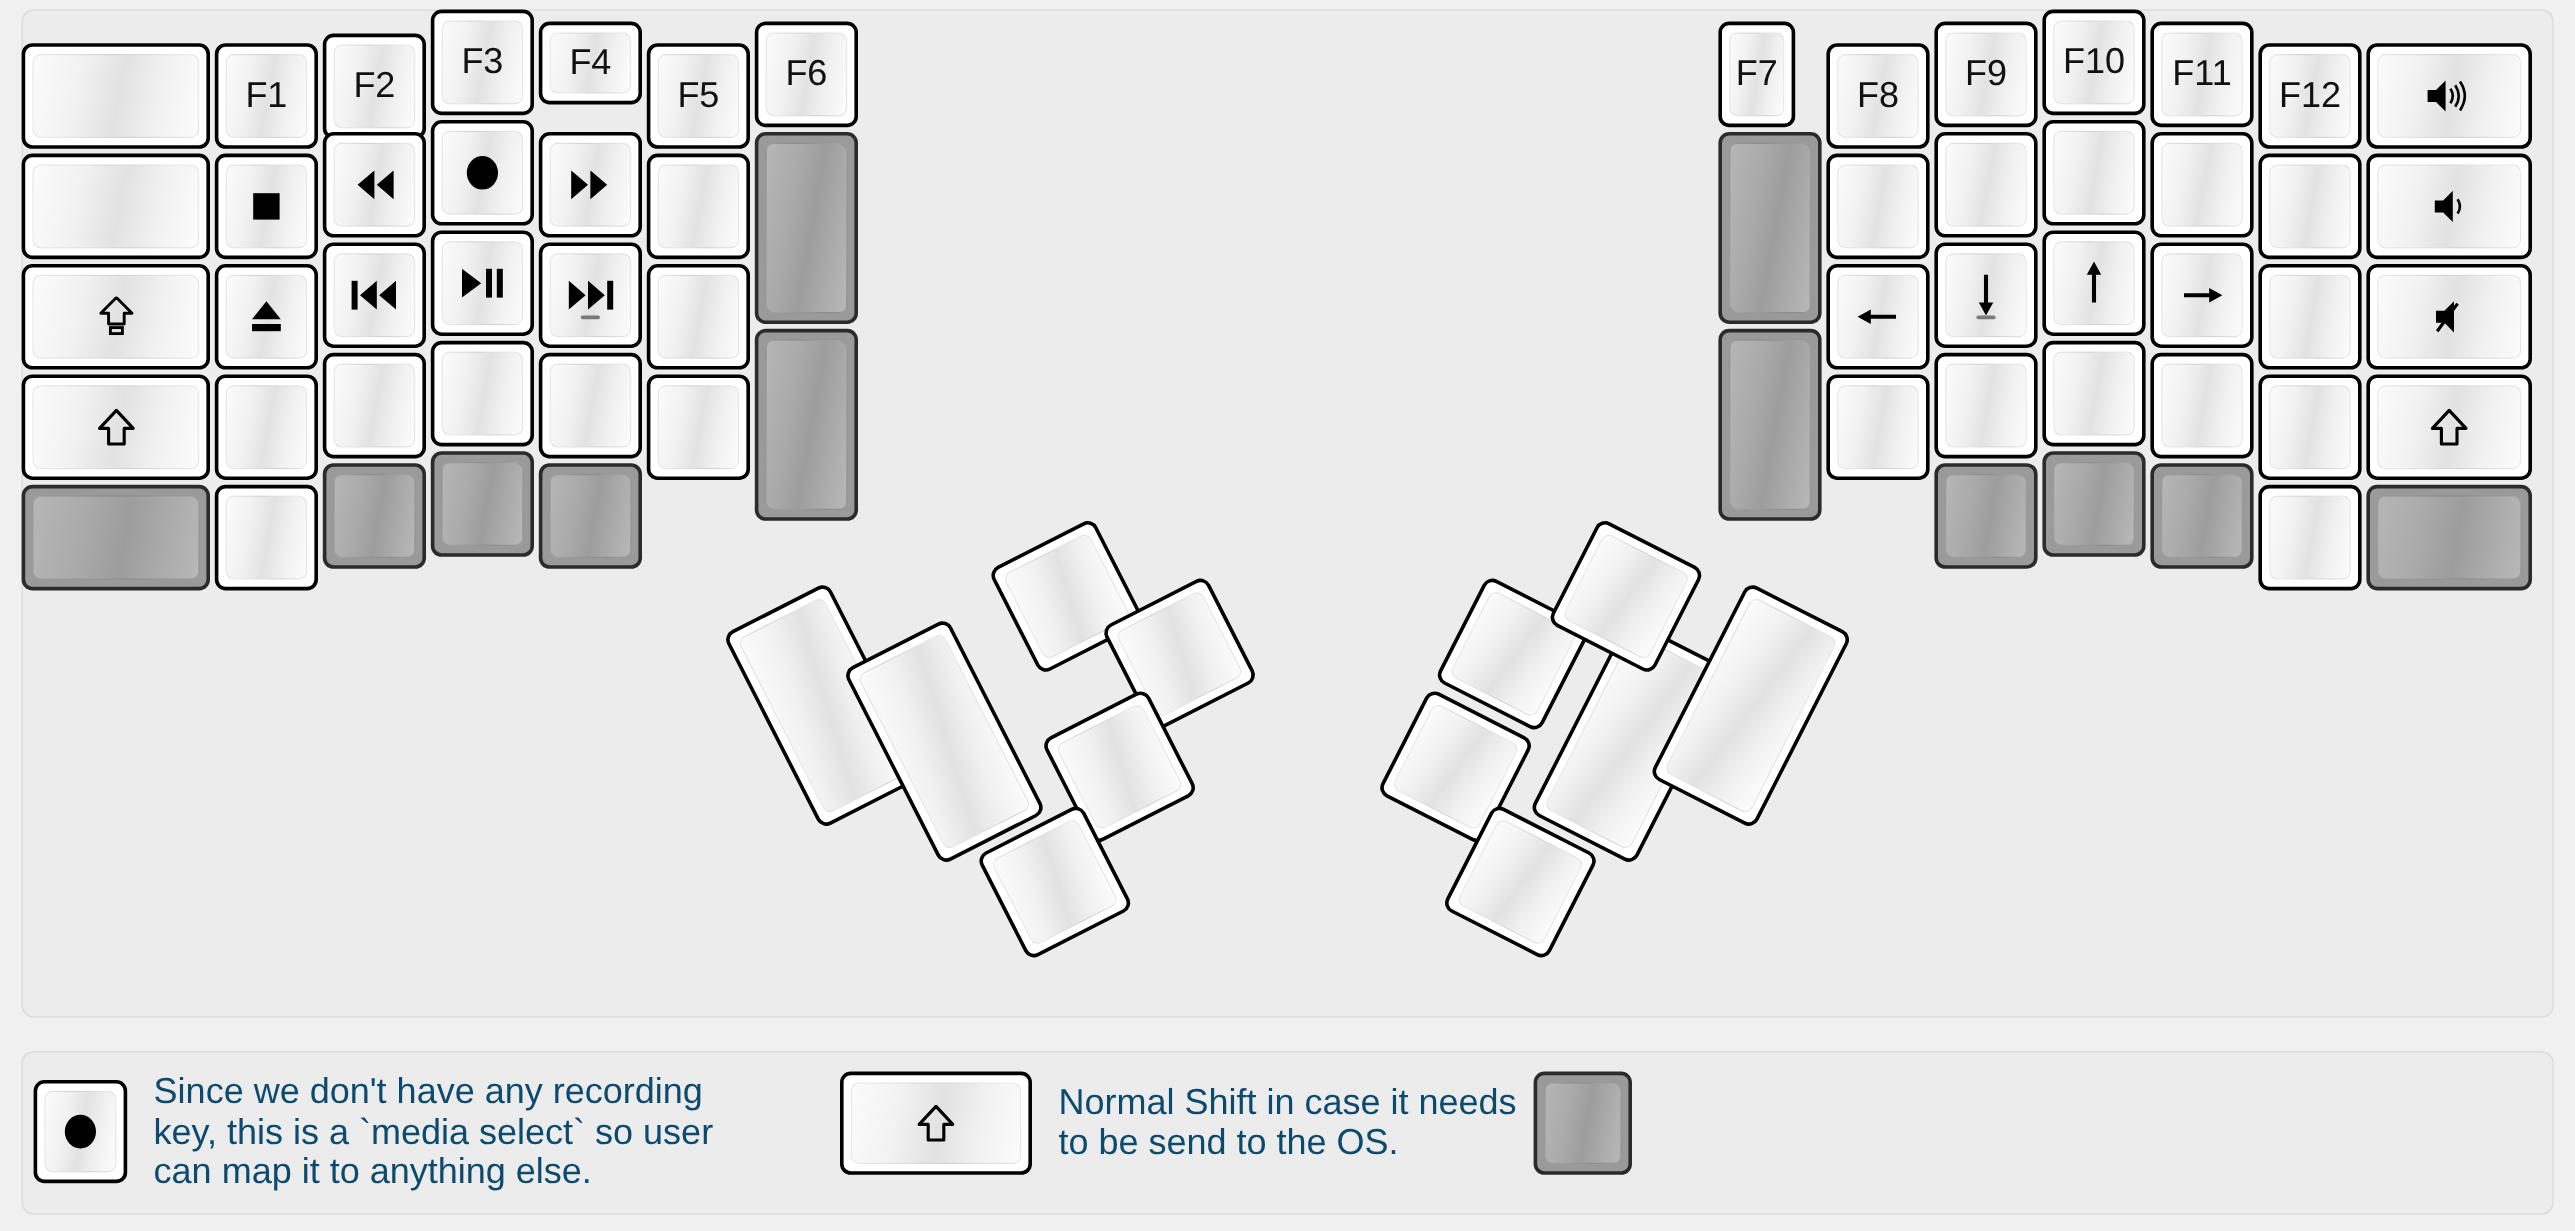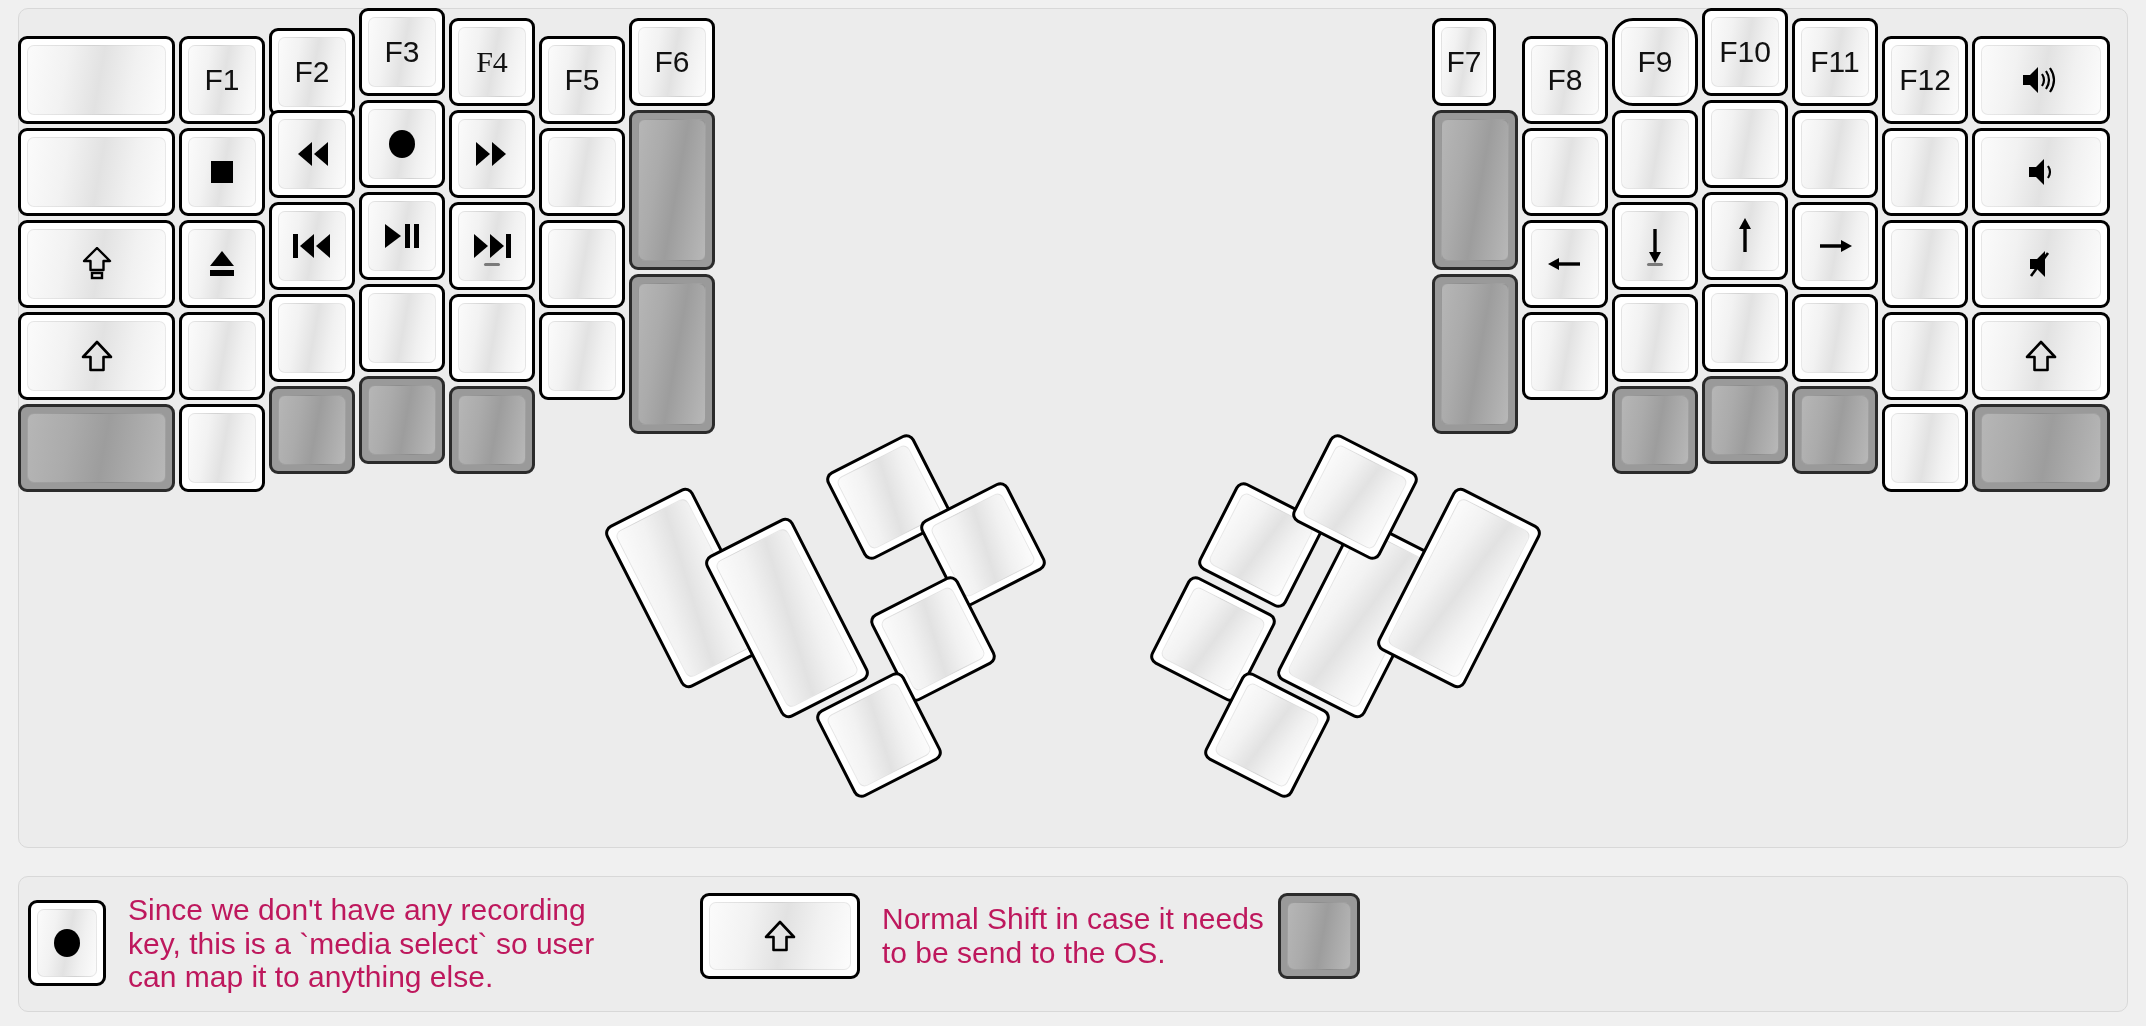--- a/index.html
+++ b/index.html
@@ -96,21 +96,21 @@
     display:flex;align-items:center;justify-content:center;
   }
   .legend-key.trans > .cap{
     background:linear-gradient(100deg,#b6b6b6 0%,#ababab 30%,#9d9d9d 55%,#aaaaaa 76%,#b8b8b8 100%);
     border:1px solid rgba(0,0,0,0.10);
   }
   .legend-text{
     margin-left:22px;
     font-size:30px;
     line-height:1.12;
-    color:#be185d;
+    color:#0c4a6e;
     white-space:pre-line;
   }
 </style>
 </head>
 <body>
 
 <div id="root">
 
   <div class="panel" id="board-panel"></div>
 
@@ -230,21 +230,21 @@
             </svg>
           </span>
         </div>
       </div>
       <div class="key" style="left: 359px; top: 284px; width: 86px; height: 88px;">
         <div class="cap"></div>
       </div>
       <div class="key trans" style="left: 359px; top: 376px; width: 86px; height: 88px;">
         <div class="cap"></div>
       </div>
-      <div class="key" style="left: 449px; top: 18px; width: 86px; height: 88px; font-family: Liberation Serif, serif;">
+      <div class="key" style="left: 449px; top: 18px; width: 86px; height: 69px;">
         <div class="cap">
           <span class="legend">F4</span>
         </div>
       </div>
       <div class="key" style="left: 449px; top: 110px; width: 86px; height: 88px;">
         <div class="cap">
           <span class="legend sym">
             <svg class="glyph" xmlns="http://www.w3.org/2000/svg" width="36" height="28" viewBox="0 0 36 28">
               <polygon points="2,2 2,26 16,14" fill="#000"></polygon>
               <polygon points="18,2 18,26 32,14" fill="#000"></polygon>
@@ -322,21 +322,21 @@
             <svg class="glyph" xmlns="http://www.w3.org/2000/svg" width="36" height="28" viewBox="0 0 36 28">
               <line x1="33" y1="14" x2="6" y2="14" stroke="#000" stroke-width="3.4"></line>
               <polygon points="1,14 12,8 12,20" fill="#000"></polygon>
             </svg>
           </span>
         </div>
       </div>
       <div class="key" style="left: 1522px; top: 312px; width: 86px; height: 88px;">
         <div class="cap"></div>
       </div>
-      <div class="key" style="left: 1612px; top: 18px; width: 86px; height: 88px; border-radius: 21px;">
+      <div class="key" style="left: 1612px; top: 18px; width: 86px; height: 88px;">
         <div class="cap">
           <span class="legend">F9</span>
         </div>
       </div>
       <div class="key" style="left: 1612px; top: 110px; width: 86px; height: 88px;">
         <div class="cap"></div>
       </div>
       <div class="key" style="left: 1612px; top: 202px; width: 86px; height: 88px;">
         <div class="cap">
           <span class="legend sym">

